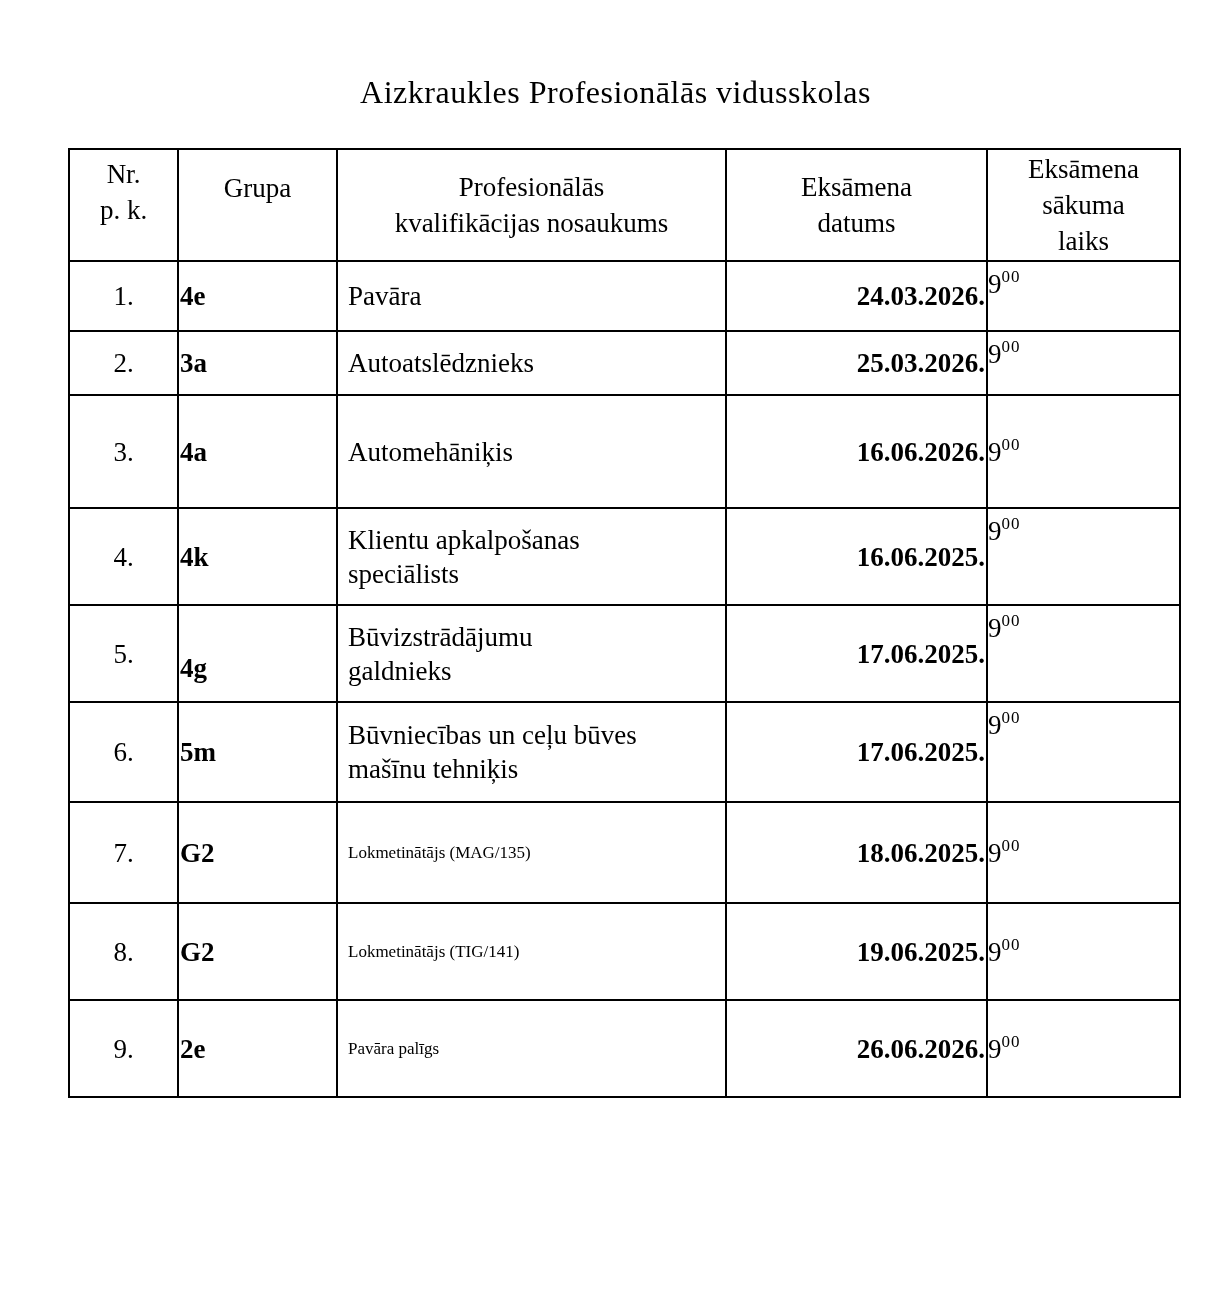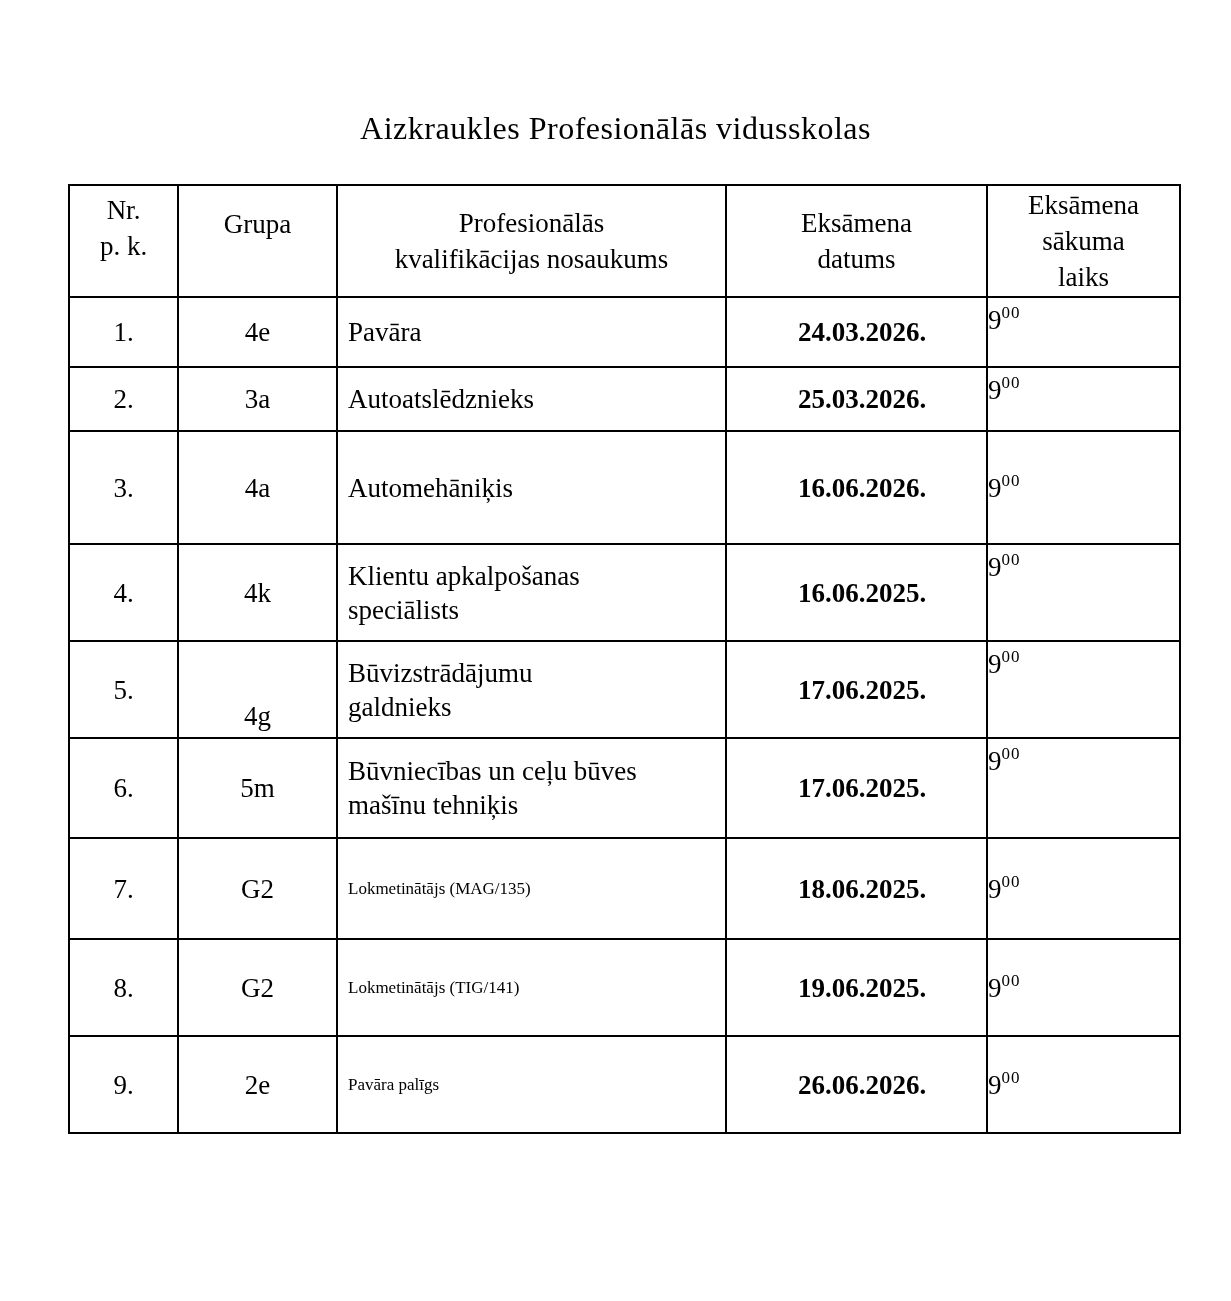--- a/index.html
+++ b/index.html
@@ -6,21 +6,21 @@
   .page {
     position: relative;
     width: 1231px;
     height: 1301px;
     background: #ffffff;
     color: #000000;
     font-family: "Liberation Serif", "DejaVu Serif", serif;
     overflow: hidden;
   }
   .titles {
-    padding-top: 108px;
+    padding-top: 72px;
     width: 1111px;
     margin-left: 60px;
     text-align: center;
   }
   .title {
     font-size: 32px;
     font-weight: 400;
     line-height: 40px;
     letter-spacing: 0.5px;
   }
@@ -58,35 +58,35 @@
   .schedule tbody tr:nth-child(7) { height: 101px; }
   .schedule tbody tr:nth-child(8) { height: 97px; }
   .schedule tbody tr:nth-child(9) { height: 97px; }
 
   .schedule td { font-size: 27px; line-height: 34px; }
   .cell-nr {
     text-align: center;
     vertical-align: middle;
   }
   .cell-grupa {
-    text-align: center;
-    vertical-align: middle;
-    font-weight: 400;
-  }
-  .cell-grupa.bottom { vertical-align: bottom; padding-bottom: 4px; margin-top: 12px; }
+    text-align: left;
+    vertical-align: middle;
+    font-weight: 700;
+  }
+  .cell-grupa.bottom { vertical-align: bottom; padding-bottom: 16px; margin-top: 12px; }
   .cell-qual {
     text-align: left;
     vertical-align: middle;
     padding-left: 10px;
     padding-right: 6px;
     white-space: pre-line;
   }
   .cell-qual.small { font-size: 17px; }
   .cell-date {
-    text-align: center;
+    text-align: right;
     vertical-align: middle;
     padding-left: 12px;
     font-weight: 700;
   }
   .cell-time {
     text-align: left;
     vertical-align: middle;
     padding-left: 0;
     font-size: 28px;
   }

